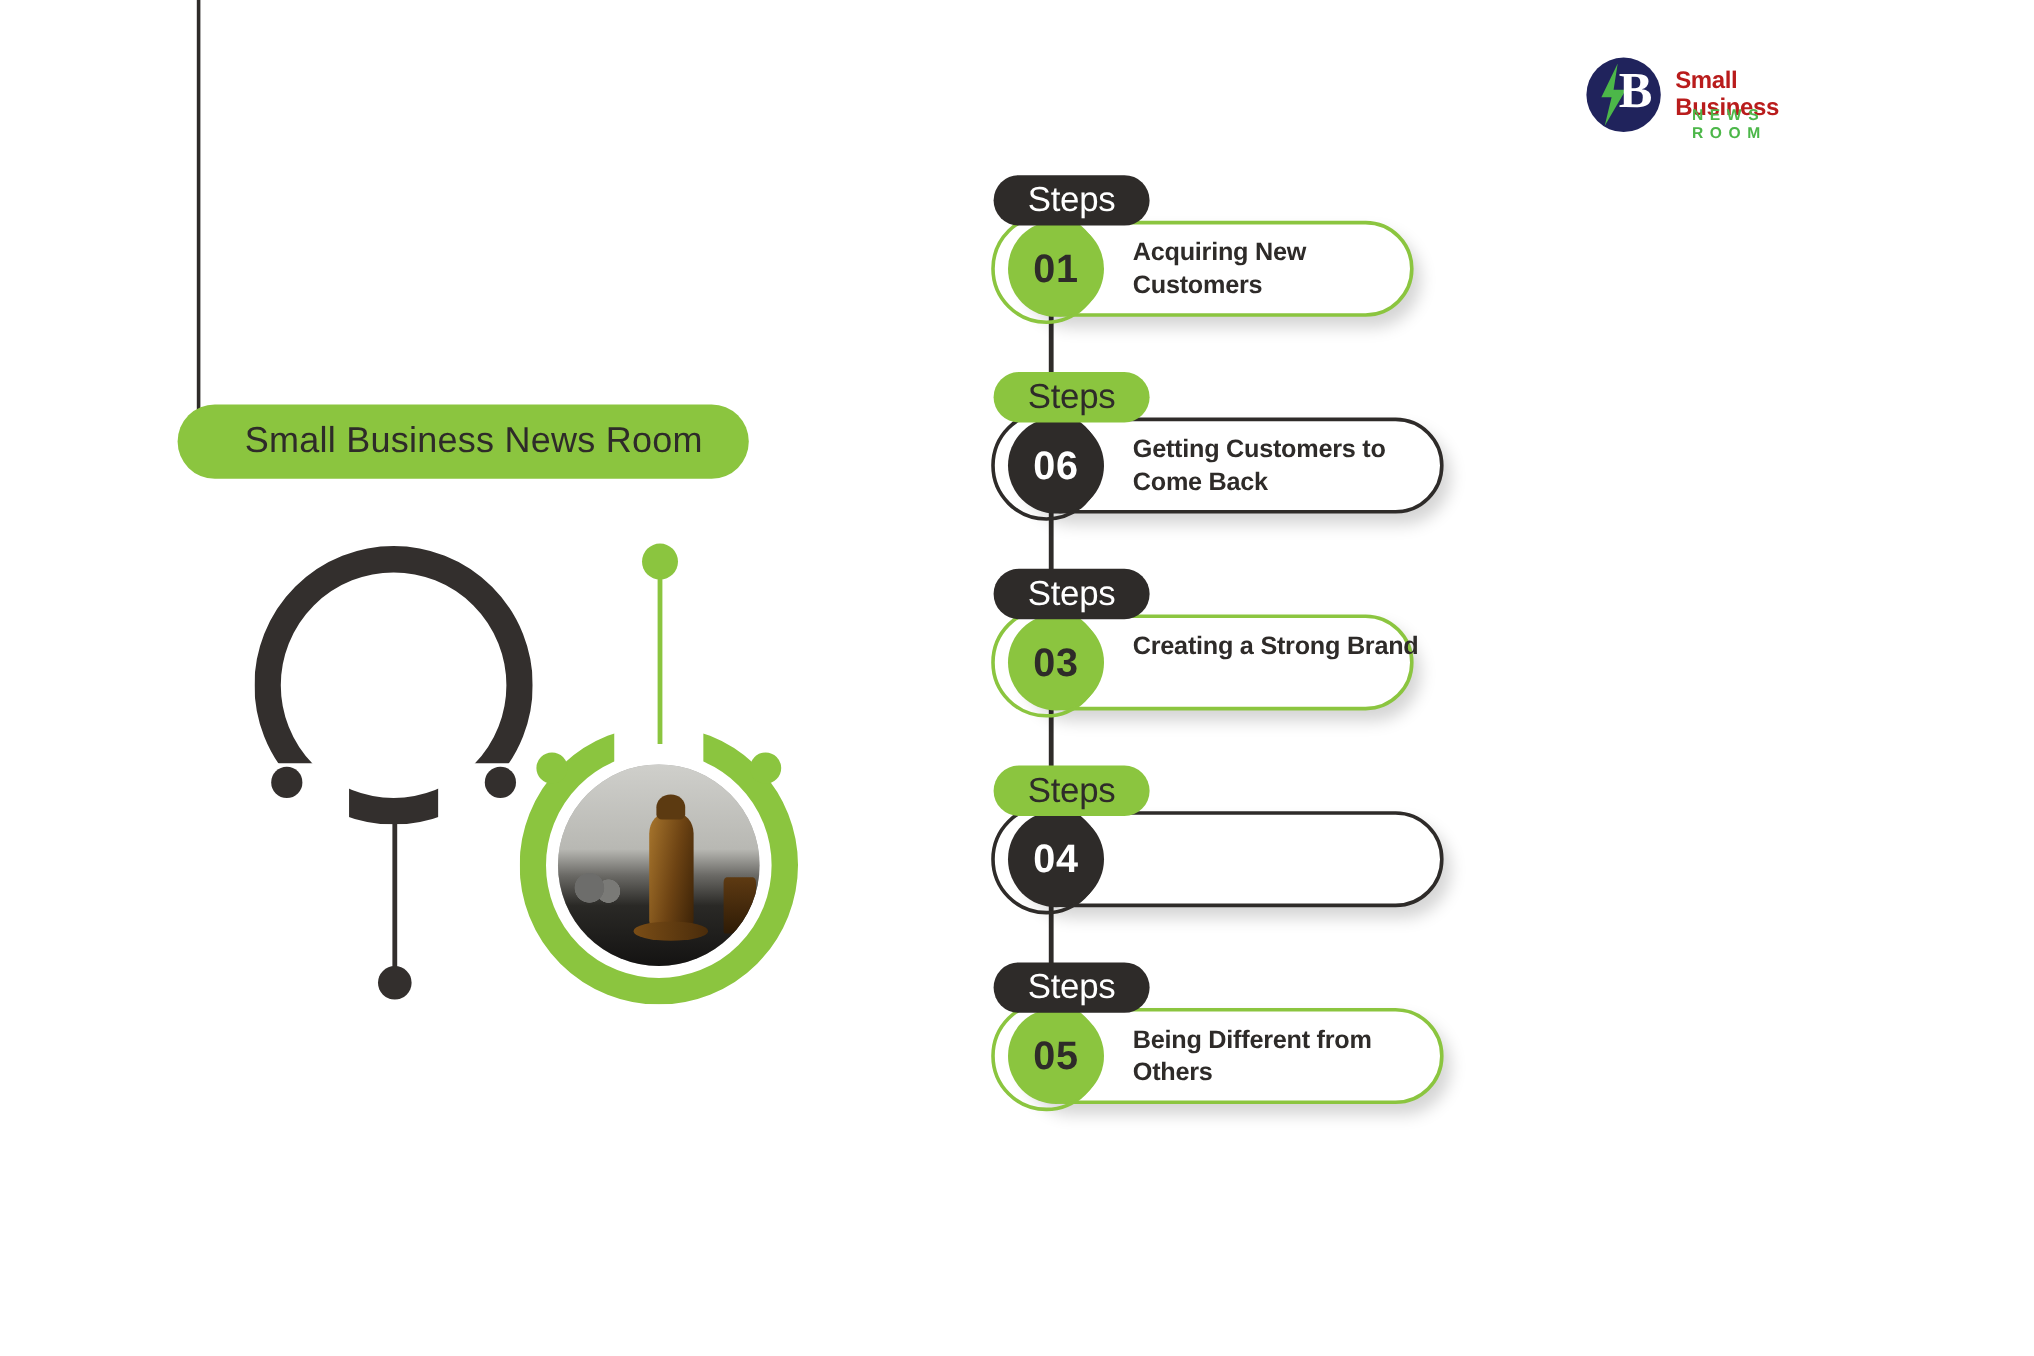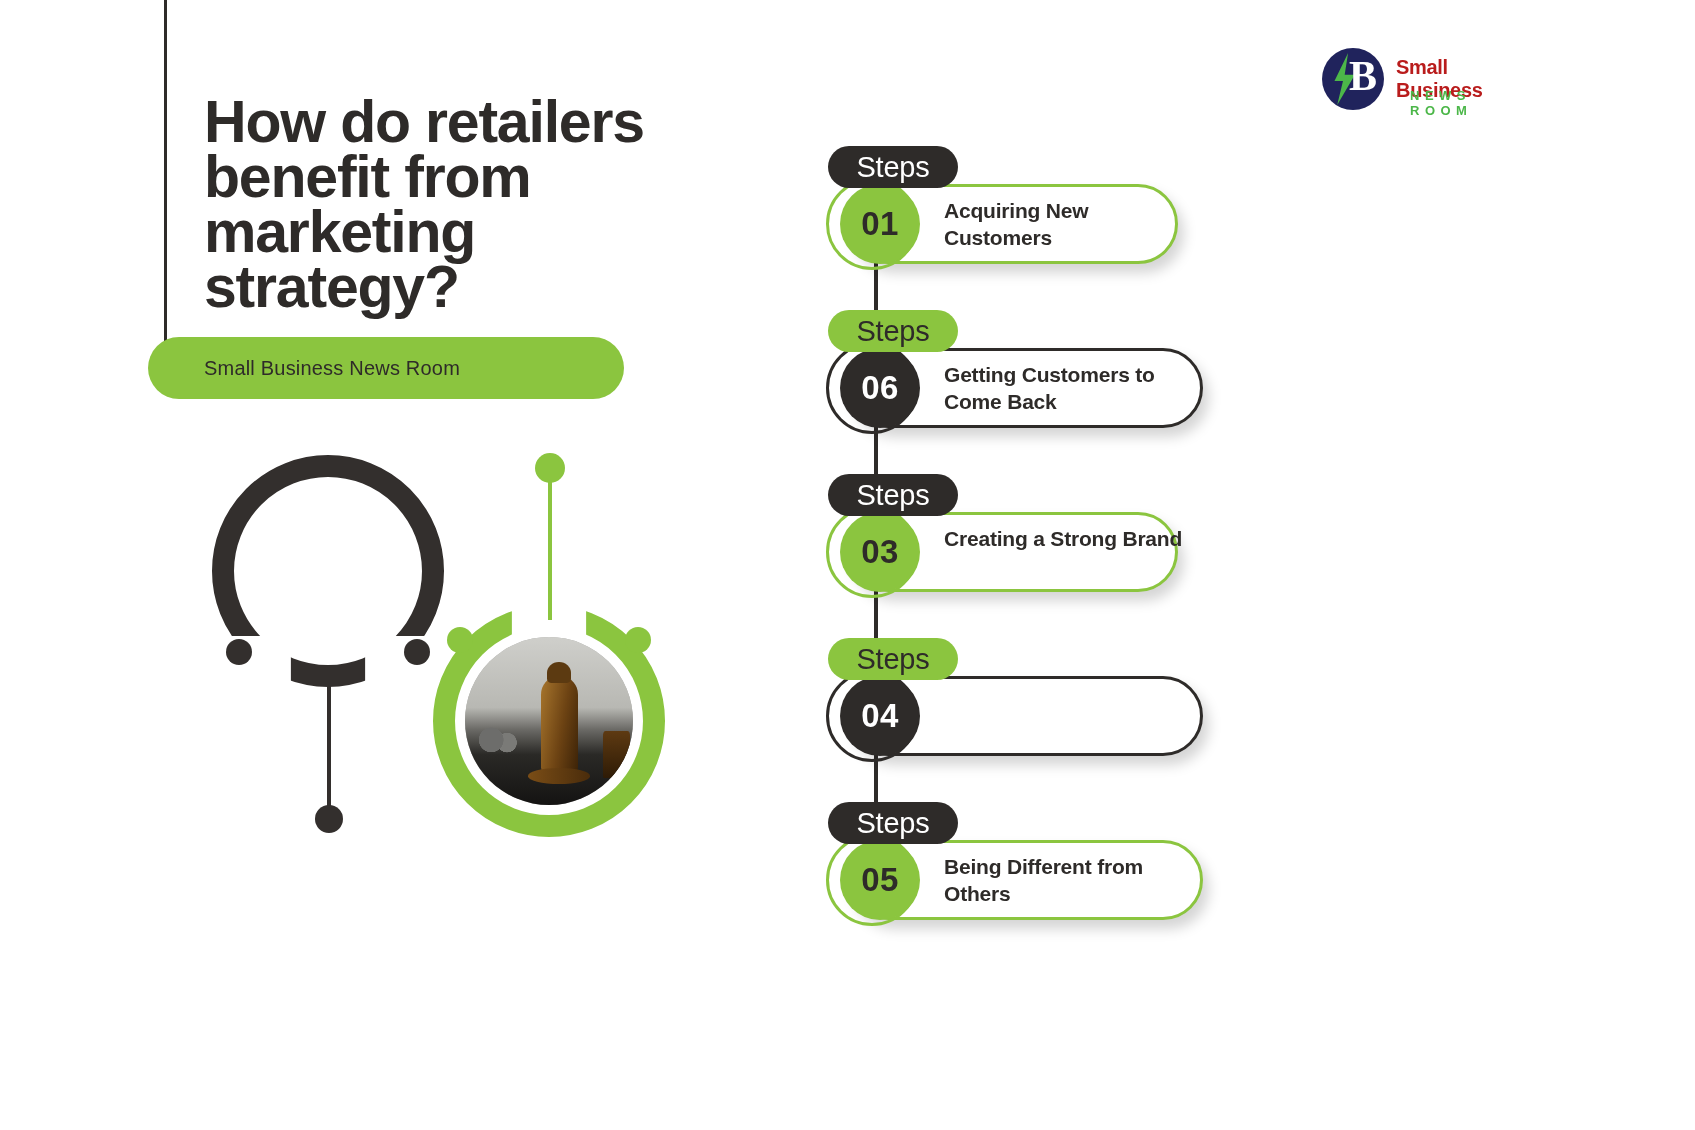--- a/index.html
+++ b/index.html
@@ -27,21 +27,21 @@
   }
   .headline .ln{display:block;}
 
   
   .brand-pill{
     position:absolute;left:148px;top:337px;width:476px;height:62px;
     background:#8bc53f;border-radius:31px;
     display:flex;align-items:center;
   }
   .brand-pill span{
-    margin-left:56px;font-size:20px;color:#2e2b29;letter-spacing:0.2px;
+    margin-left:56px;font-size:30px;color:#2e2b29;letter-spacing:0.2px;
   }
 
   
   .pin{position:absolute;}
 
   .pin-dark{left:212px;top:455px;width:232px;height:232px;}
   .pin-dark .ring{
     position:absolute;inset:0;border-radius:50%;
     border:26px solid #332f2d;
     box-sizing:border-box;
@@ -217,26 +217,20 @@
     letter-spacing:-0.2px;
   }
 </style>
 </head>
 <body>
 
 <div class="stage">
 
   <div class="left-rule"></div>
 
-  <div class="headline">
-    <span class="ln">How do retailers</span>
-    <span class="ln">benefit from</span>
-    <span class="ln">marketing</span>
-    <span class="ln">strategy?</span>
-  </div>
 
   <div class="brand-pill">
     <span>Small Business News Room</span>
   </div>
 
   <div class="logo">
     <div class="mark">
       <div class="disc"></div>
       <div class="bolt"></div>
       <div class="bchar">B</div>

